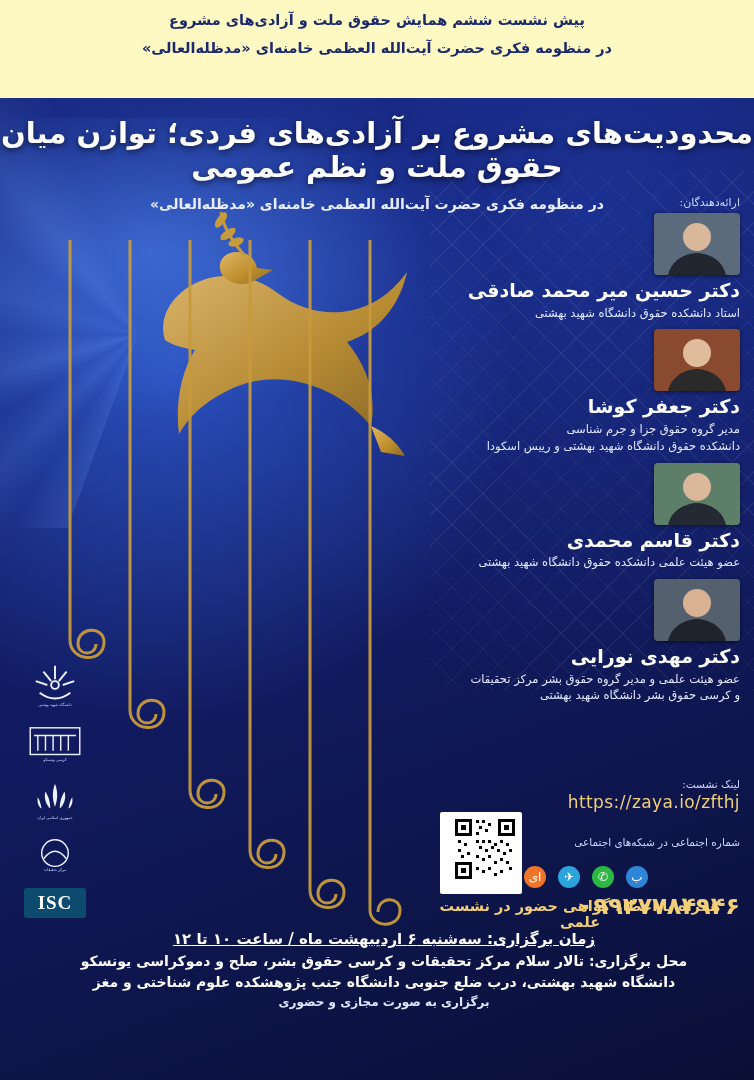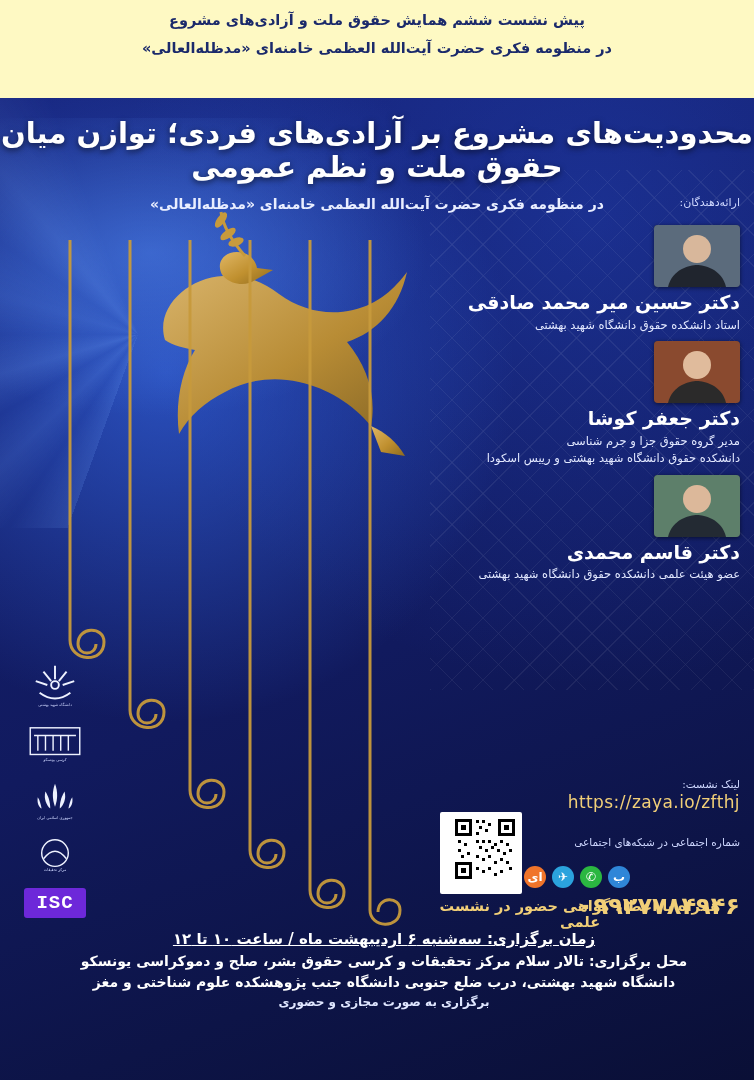--- a/index.html
+++ b/index.html
@@ -85,21 +85,21 @@
   .lines{
     position:absolute;top:230px;left:40px;width:400px;height:700px;
   }
 
   
   .speakers{
     position:absolute;top:196px;right:14px;width:300px;
     text-align:right;direction:rtl;
   }
   .speakers-label{
-    font-size:11px;color:#cfd8ff;margin-bottom:16px;padding-left:6px;
+    font-size:11px;color:#cfd8ff;margin-bottom:4px;padding-left:6px;
   }
   .speaker{
     margin-bottom:8px;
     position:relative;
   }
   .sp-photo{
     width:86px;height:62px;border-radius:4px;
     overflow:hidden;margin:0 0 4px auto;
     box-shadow:0 1px 4px rgba(0,0,0,.55);
     background:#334;
@@ -124,21 +124,21 @@
     position:absolute;top:812px;right:232px;width:74px;height:74px;
     background:#fff;padding:4px;border-radius:2px;
   }
   .phone-label{
     position:absolute;top:836px;right:14px;width:200px;font-size:10.5px;color:#cfd8ff;text-align:right;
   }
   .phone-num{
     position:absolute;top:850px;right:14px;width:200px;font-size:24px;font-weight:bold;color:#f1cf78;text-align:right;margin-top:42px;
   }
   .socials{
-    position:absolute;top:866px;right:100px;width:130px;height:24px;display:flex;gap:6px;flex-direction:row-reverse;font-weight:bold;
+    position:absolute;top:866px;right:100px;width:130px;height:24px;display:flex;gap:12px;flex-direction:row-reverse;
   }
   .soc{width:22px;height:22px;border-radius:50%;display:flex;align-items:center;justify-content:center;font-size:12px;color:#fff;}
   .cert-line{
     position:absolute;top:898px;right:14px;width:320px;text-align:center;
     font-size:14.5px;font-weight:bold;color:#f1cf78;direction:rtl;
   }
 
   
   .info{
     position:absolute;top:930px;right:0;width:740px;text-align:center;direction:rtl;
@@ -150,24 +150,24 @@
   .i4{font-size:12px;color:#dfe6ff;font-weight:normal;margin-top:4px;}
 
   
   .logos{
     position:absolute;left:14px;top:660px;width:72px;
   }
   .logo-item{
     width:62px;margin-bottom:14px;display:flex;align-items:center;justify-content:center;
   }
   .isc-badge{
-    width:64px;height:30px;background:#6d28d9;border-radius:3px;
+    width:64px;height:30px;background:#0c4a6e;border-radius:3px;
     display:flex;align-items:center;justify-content:center;
     color:#fff;font-weight:bold;font-size:19px;letter-spacing:1px;
-    font-family:Liberation Mono, monospace;
+    font-family:Liberation Serif, serif;
   }
 </style>
 </head>
 <body>
 
 <div id="poster">
 
   <div class="top-band">
     <div class="t-line tl1">پیش نشست ششم همایش حقوق ملت و آزادی‌های مشروع</div>
     <div class="t-line tl2">در منظومه فکری حضرت آیت‌الله العظمی خامنه‌ای «مدظله‌العالی»</div>
@@ -267,20 +267,32 @@
         <svg viewBox="0 0 86 62" width="86" height="62">
             <rect width="86" height="62" fill="#5d7f6a"></rect>
             <circle cx="43" cy="24" r="14" fill="#dcb89a"></circle>
             <path d="M14 62 c4-18 22-22 29-22 s25 4 29 22z" fill="#232a33"></path>
           </svg>
       </div>
       <div class="sp-name">دکتر قاسم محمدی</div>
       <div class="sp-title">عضو هیئت علمی دانشکده حقوق دانشگاه شهید بهشتی</div>
     </div>
 
+    <div class="speaker">
+      <div class="sp-photo">
+        <svg viewBox="0 0 86 62" width="86" height="62">
+            <rect width="86" height="62" fill="#55606e"></rect>
+            <circle cx="43" cy="24" r="14" fill="#d9b293"></circle>
+            <path d="M14 62 c4-18 22-22 29-22 s25 4 29 22z" fill="#1f232b"></path>
+          </svg>
+      </div>
+      <div class="sp-name">دکتر مهدی نورایی</div>
+      <div class="sp-title" style="white-space:pre-line">عضو هیئت علمی و مدیر گروه حقوق بشر مرکز تحقیقات
+و کرسی حقوق بشر دانشگاه شهید بهشتی</div>
+    </div>
   </div>
 
   <div class="link-block">
     <div class="link-label">لینک نشست:</div>
     <div class="link-url">https://zaya.io/zfthj</div>
   </div>
 
   <div class="qr">
     <svg viewBox="0 0 66 66" width="66" height="66">
       <rect width="66" height="66" fill="#fff"></rect>

